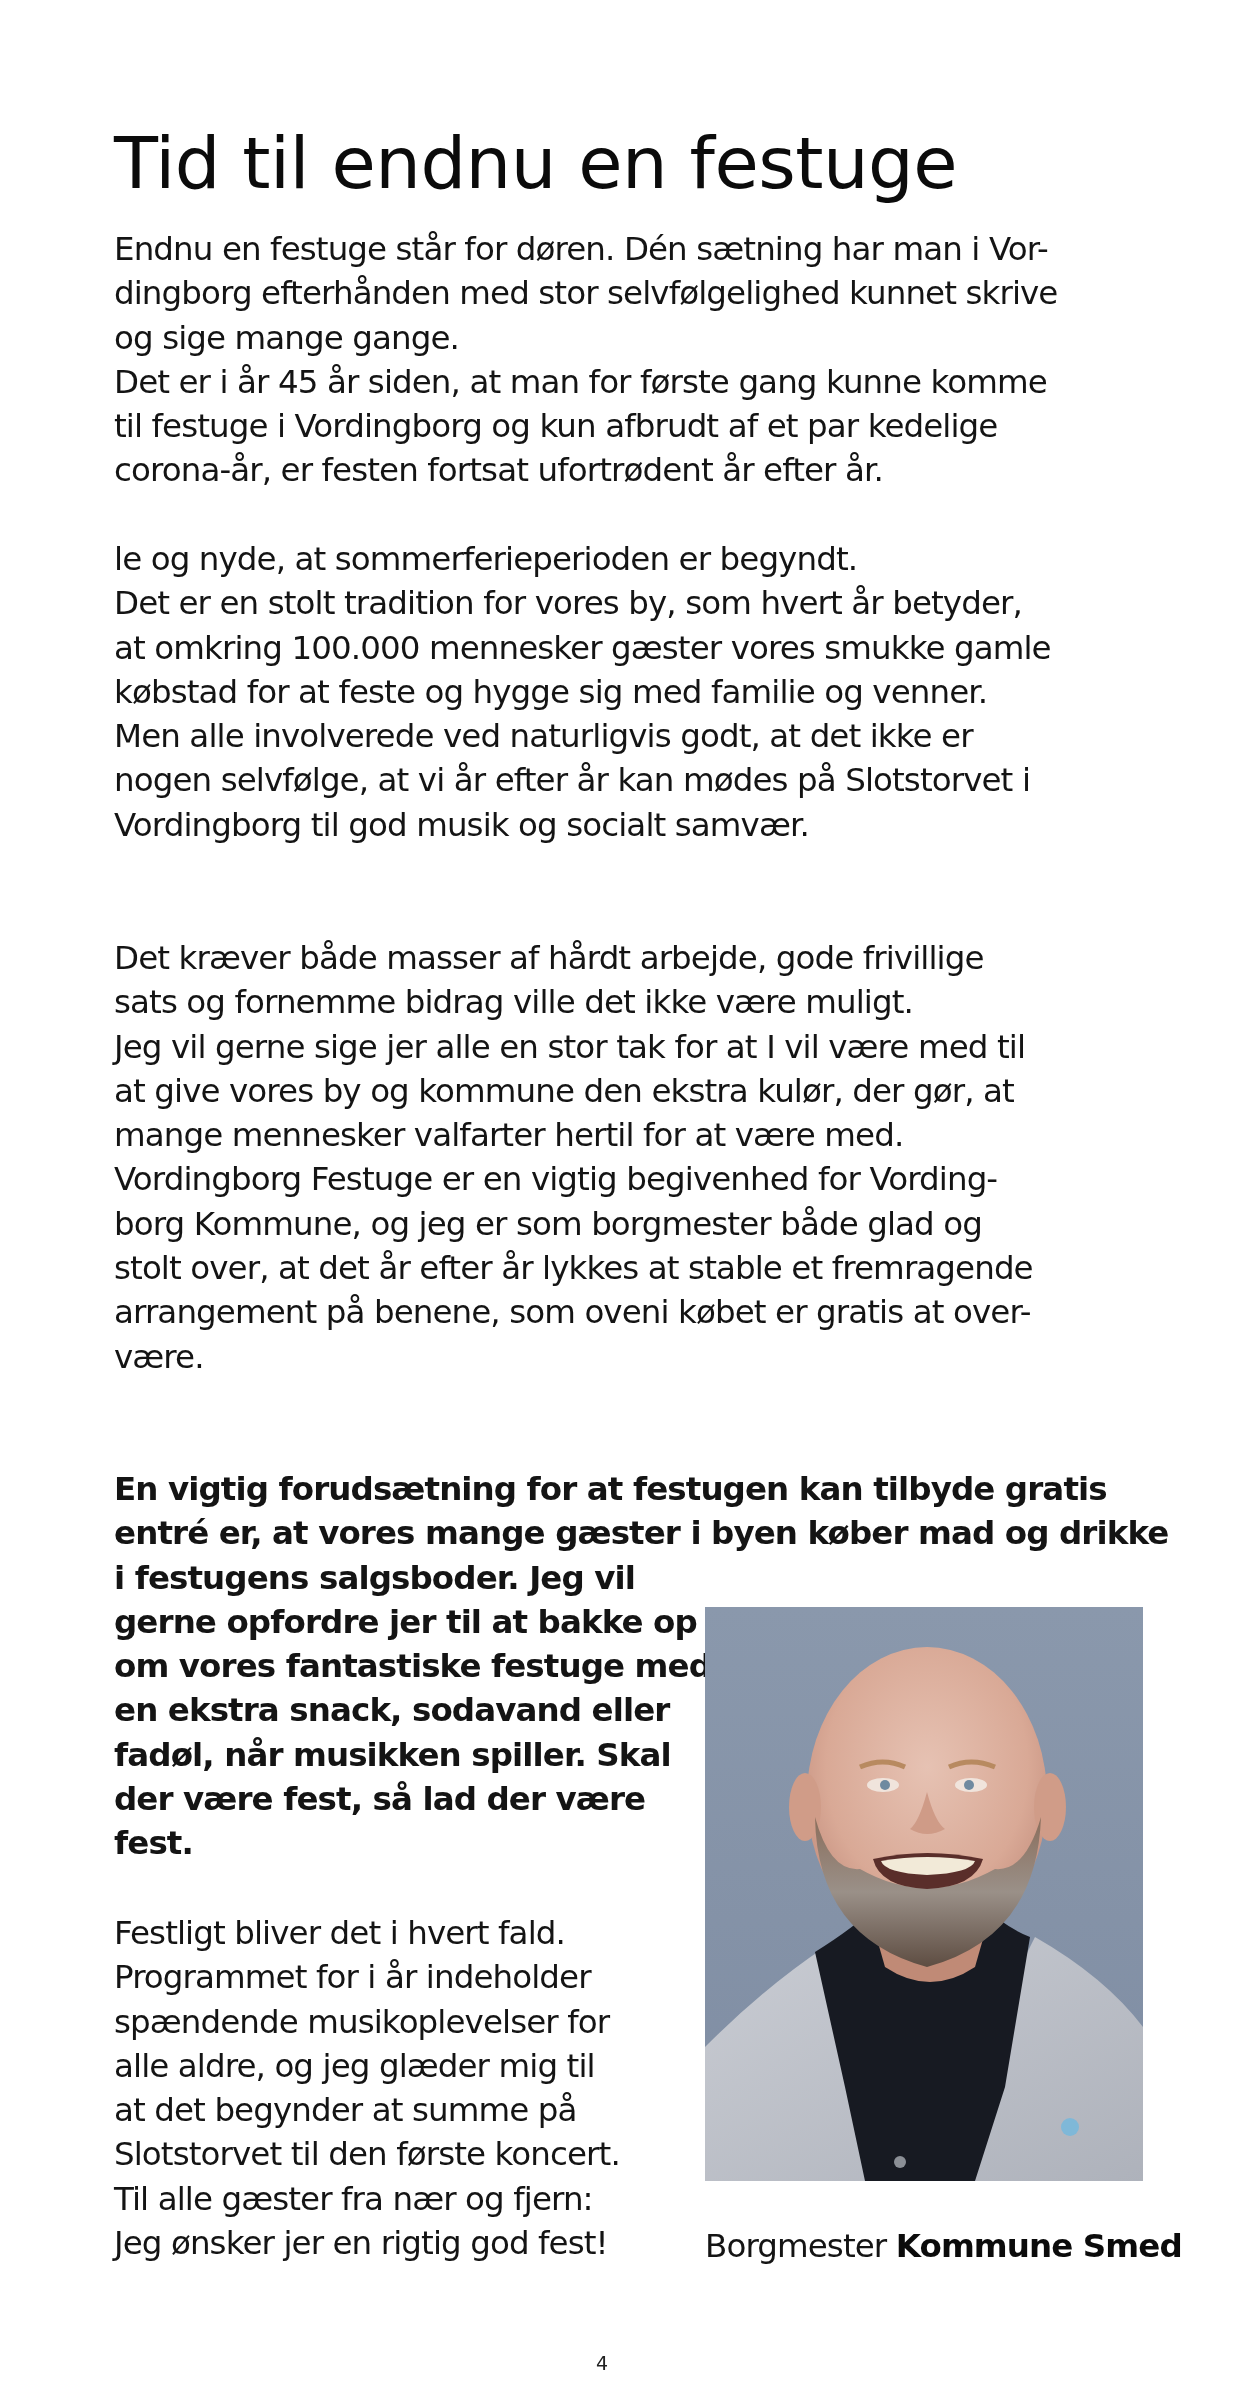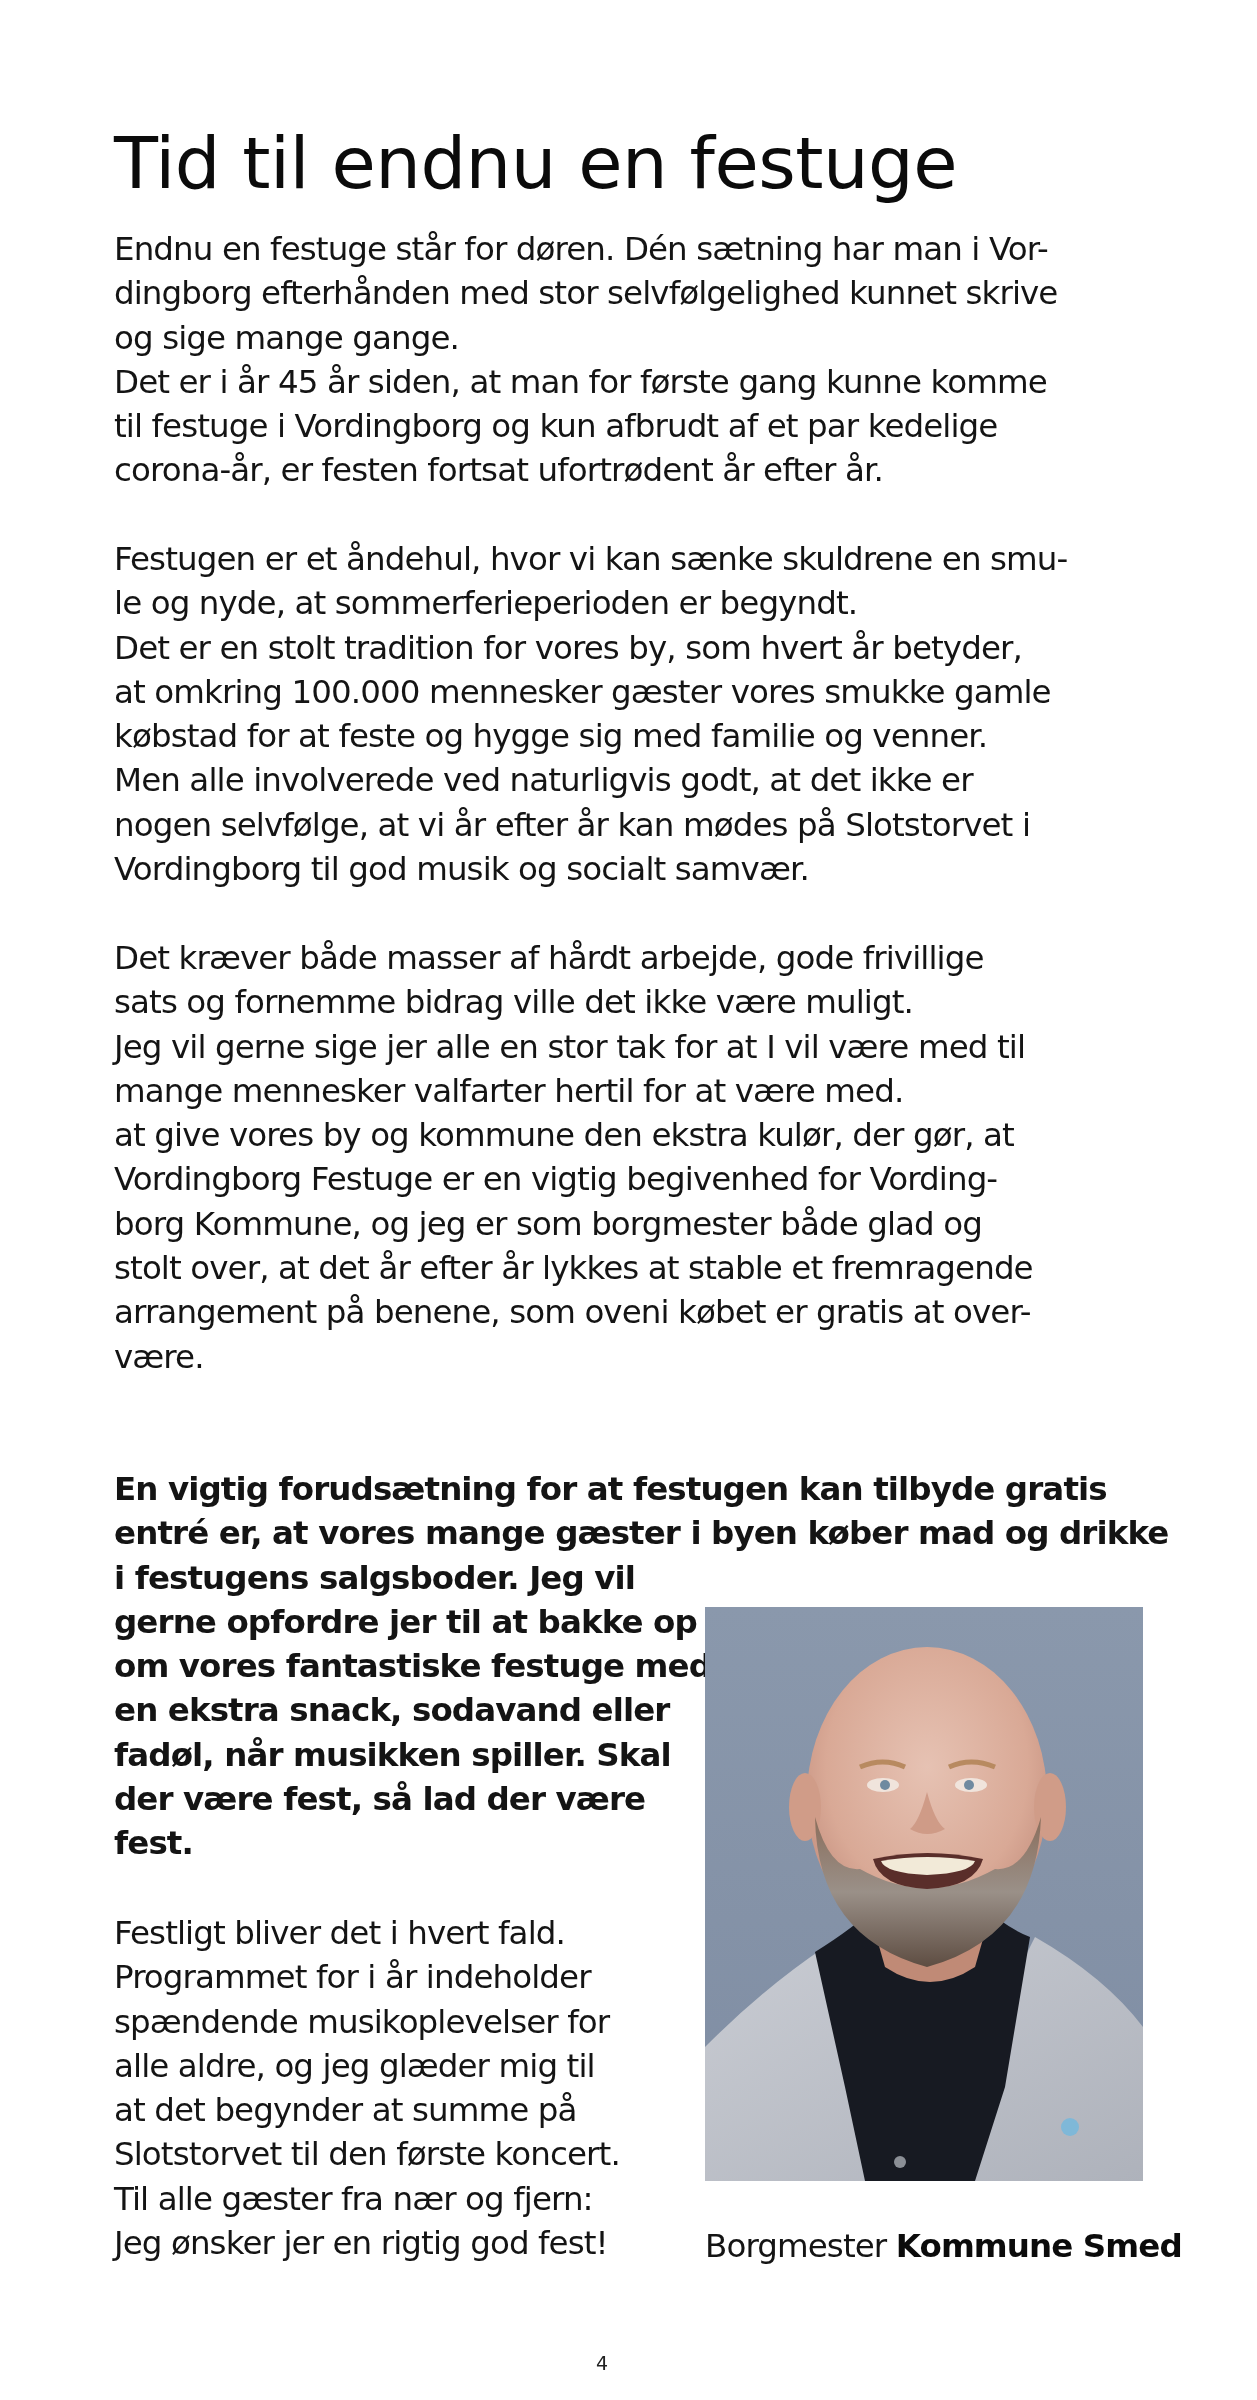--- a/index.html
+++ b/index.html
@@ -91,36 +91,35 @@
   <div class="block body-text" style="top:227px;">
     <span class="line">Endnu en festuge står for døren. Dén sætning har man i Vor-</span>
     <span class="line">dingborg efterhånden med stor selvfølgelighed kunnet skrive</span>
     <span class="line">og sige mange gange.</span>
     <span class="line">Det er i år 45 år siden, at man for første gang kunne komme</span>
     <span class="line">til festuge i Vordingborg og kun afbrudt af et par kedelige</span>
     <span class="line">corona-år, er festen fortsat ufortrødent år efter år.</span>
   </div>
 
   <div class="block body-text" style="top:537px;">
-    <span class="line">Festugen er et åndehul, hvor vi kan sænke skuldrene en smu-</span>
     <span class="line">le og nyde, at sommerferieperioden er begyndt.</span>
     <span class="line">Det er en stolt tradition for vores by, som hvert år betyder,</span>
     <span class="line">at omkring 100.000 mennesker gæster vores smukke gamle</span>
     <span class="line">købstad for at feste og hygge sig med familie og venner.</span>
     <span class="line">Men alle involverede ved naturligvis godt, at det ikke er</span>
     <span class="line">nogen selvfølge, at vi år efter år kan mødes på Slotstorvet i</span>
     <span class="line">Vordingborg til god musik og socialt samvær.</span>
   </div>
 
   <div class="block body-text" style="top:936px;">
     <span class="line">Det kræver både masser af hårdt arbejde, gode frivillige</span>
     <span class="line">sats og fornemme bidrag ville det ikke være muligt.</span>
     <span class="line">Jeg vil gerne sige jer alle en stor tak for at I vil være med til</span>
+    <span class="line">at give vores by og kommune den ekstra kulør, der gør, at</span>
     <span class="line">mange mennesker valfarter hertil for at være med.</span>
-    <span class="line">at give vores by og kommune den ekstra kulør, der gør, at</span>
     <span class="line">Vordingborg Festuge er en vigtig begivenhed for Vording-</span>
     <span class="line">borg Kommune, og jeg er som borgmester både glad og</span>
     <span class="line">stolt over, at det år efter år lykkes at stable et fremragende</span>
     <span class="line">arrangement på benene, som oveni købet er gratis at over-</span>
     <span class="line">være.</span>
   </div>
 
   <div class="block body-text" style="top:1467px;font-weight:bold;">
     <span class="line">En vigtig forudsætning for at festugen kan tilbyde gratis</span>
     <span class="line">entré er, at vores mange gæster i byen køber mad og drikke</span>

